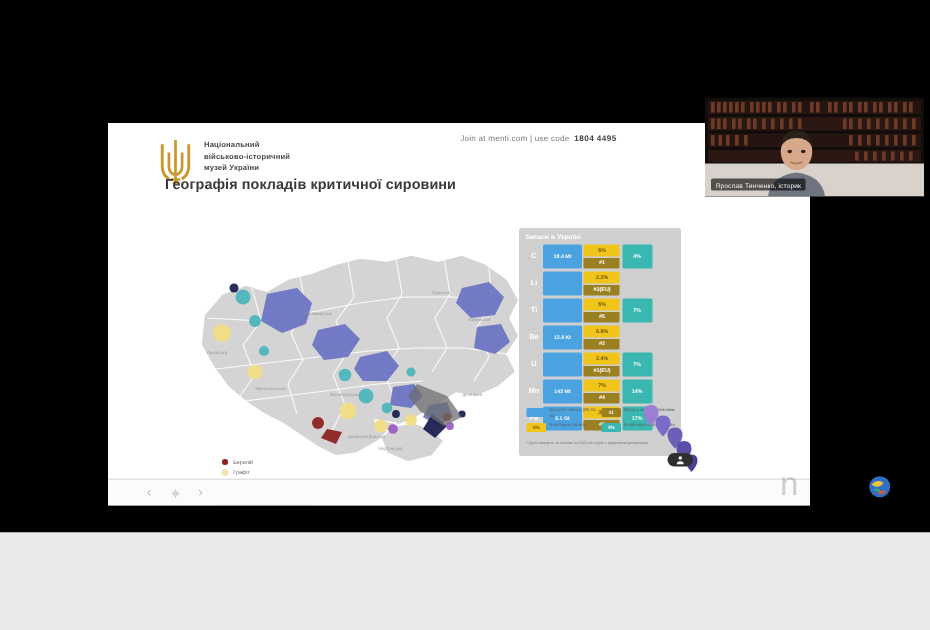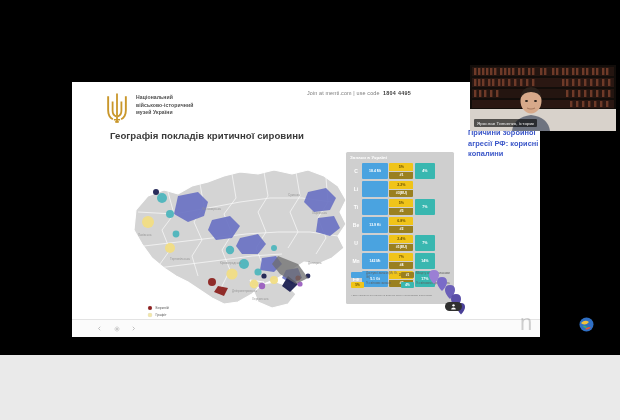--- a/index.html
+++ b/index.html
@@ -36,21 +36,21 @@
     letter-spacing:.1px;
   }
 
   #menti-line{
     position:absolute;left:172px;top:8px;width:230px;
     text-align:center;font-size:5.4px;color:#7b7b7b;letter-spacing:.15px;
   }
   #menti-line b{color:#3c3c3c;letter-spacing:.3px;}
 
   #slide-title{
-    position:absolute;left:38px;top:48px;width:250px;
+    position:absolute;left:38px;top:36px;width:250px;
     font-size:9.6px;font-weight:700;color:#3a3a3a;letter-spacing:.05px;
   }
 
   
   #map-wrap{position:absolute;left:40px;top:70px;width:250px;height:180px;}
   #map-svg{position:absolute;left:0;top:0;width:250px;height:180px;}
 
   
   #map-legend{position:absolute;left:36px;top:153px;width:105px;}
   .legend-row{display:flex;align-items:center;height:6.6px;margin-bottom:.5px;}
@@ -405,21 +405,20 @@
           <span class="tl-item">
             <span class="tl-chip" style="background:#39b7b0">4%</span>
             <span class="tl-txt">% світового виробництва</span>
           </span>
         </div>
       </div>
 
       <div id="table-note">* Дані наведено за станом на 2023 рік згідно з відкритими джерелами</div>
     </div>
 
-    <div id="right-heading">Причини збройної агресії РФ: корисні копалини</div>
 
     <div id="slide-toolbar">
       <span class="tb-btn" id="tb-prev">
         <svg width="5" height="5" viewBox="0 0 10 10">
             <path d="M6.5 1.5 L3 5 L6.5 8.5" fill="none" stroke="#9a9a9a" stroke-width="1.2"></path>
           </svg>
       </span>
       <span class="tb-btn" id="tb-menu">
         <svg width="6" height="6" viewBox="0 0 12 12">
           <circle cx="6" cy="6" r="2" fill="none" stroke="#9a9a9a" stroke-width="1.2"></circle>

